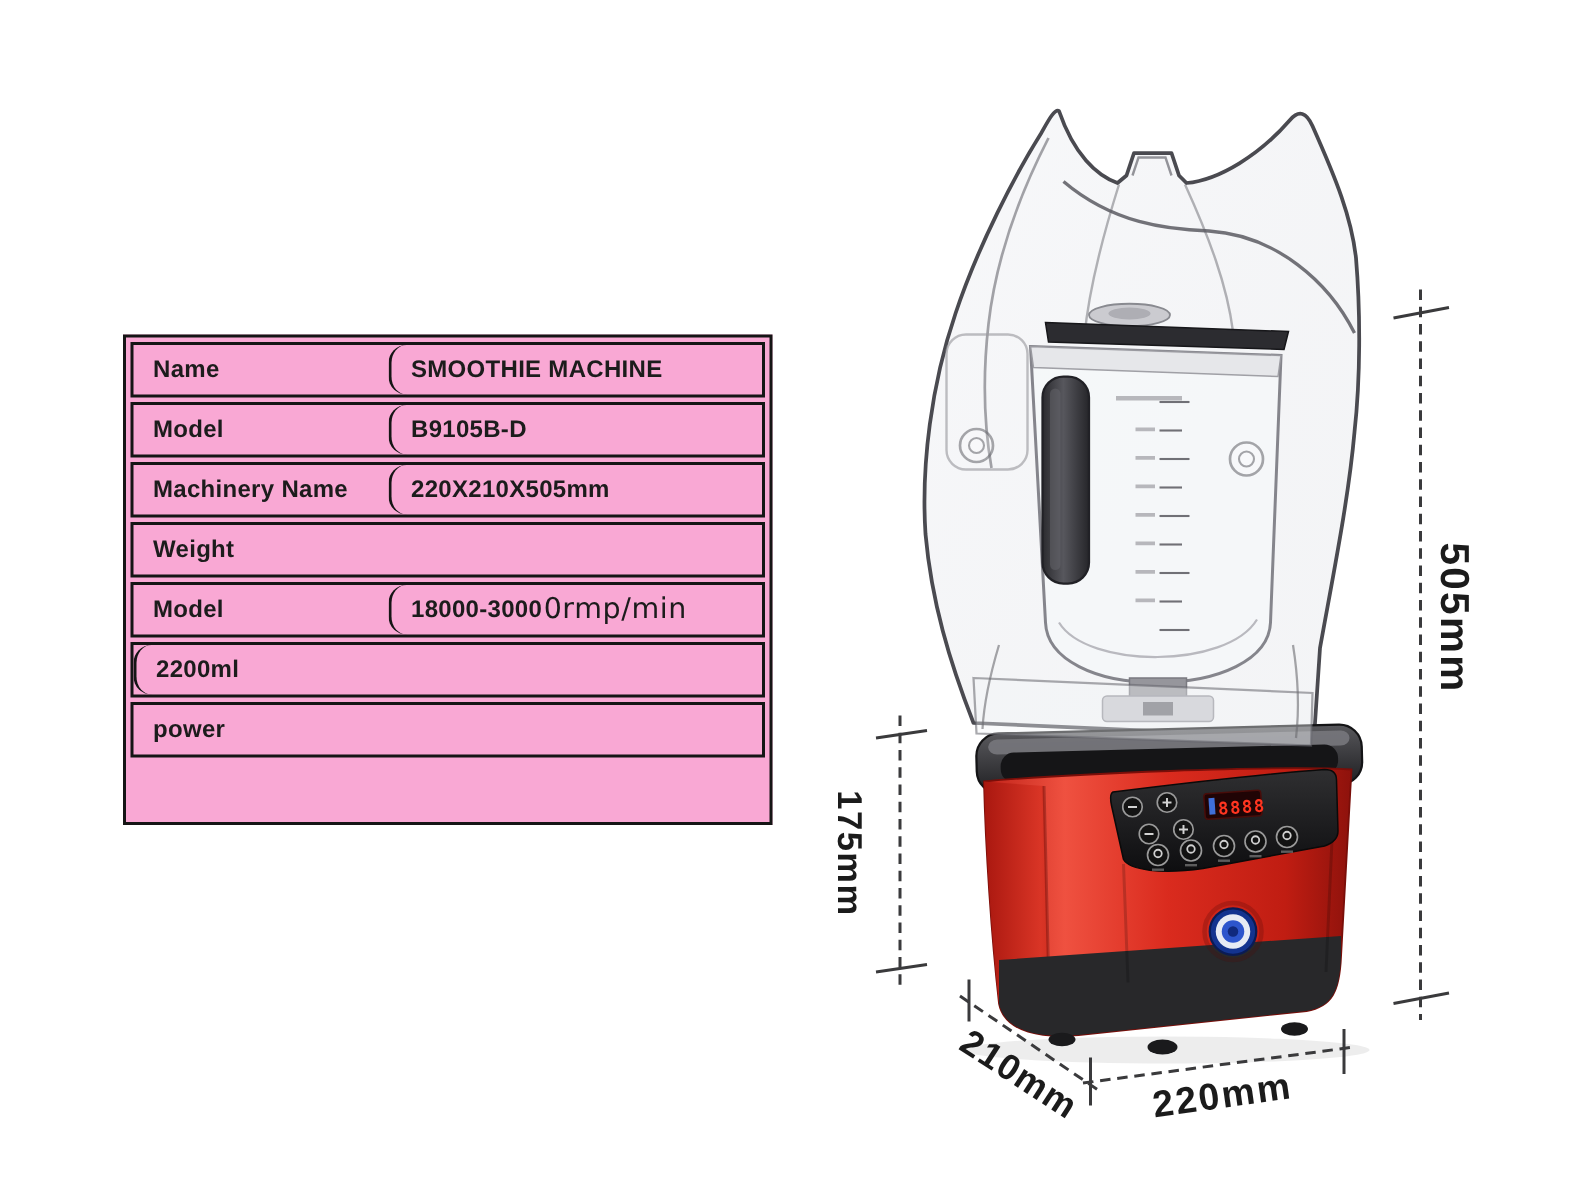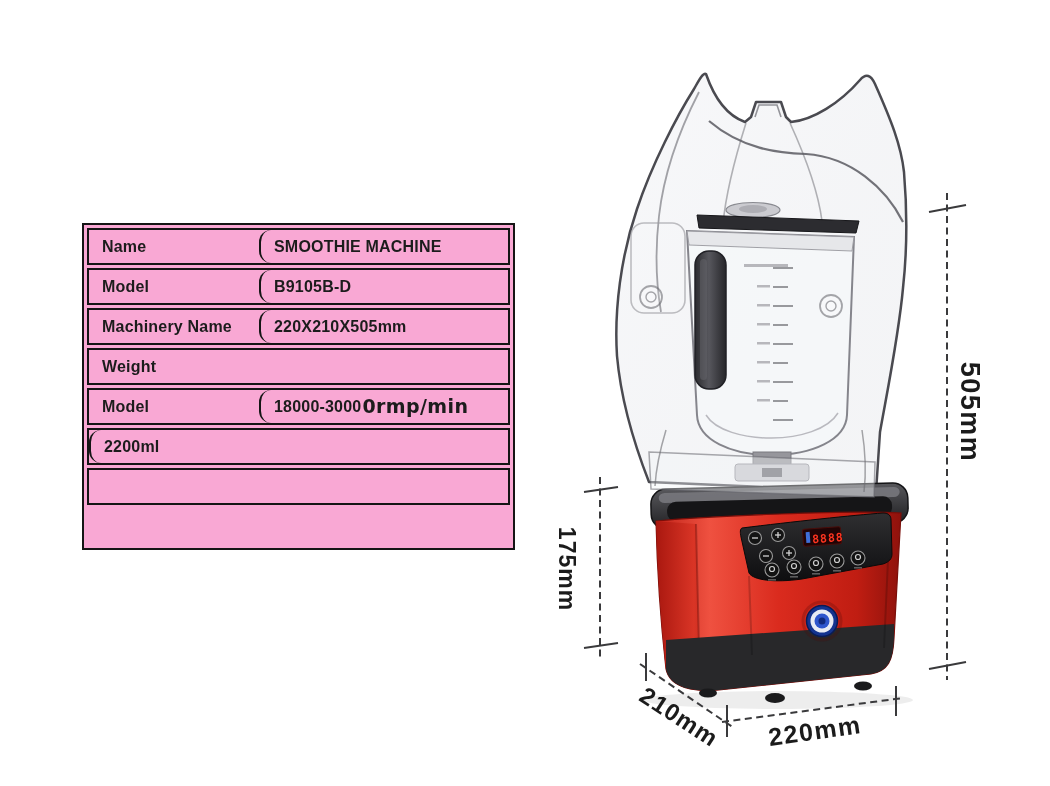--- a/index.html
+++ b/index.html
@@ -21,21 +21,21 @@
   }
   .spec-row:last-child{margin-bottom:0;}
   .spec-cell{
     display:flex;align-items:center;
     font-weight:700;font-size:16px;color:#1c1c1c;letter-spacing:.2px;
     white-space:nowrap;
   }
   .spec-cell.lab{width:170px;padding-left:13px;box-sizing:border-box;}
   .spec-cell.val{flex:1;border-left:2px solid #151515;padding-left:13px;box-sizing:border-box;border-radius:12px;}
   .val-suffix{
-    font-family:"DejaVu Sans",sans-serif;font-weight:700;font-size:19px;
+    font-family:"DejaVu Sans",sans-serif;font-weight:400;font-size:19px;
     letter-spacing:.4px;margin-left:1px;line-height:1;
   }
 
   
   .dim-label{
     position:absolute;color:#1b1b1b;font-weight:600;white-space:nowrap;
     font-family:"Liberation Sans",sans-serif;
   }
   #dim-505{left:969px;top:412px;font-size:27px;letter-spacing:1.5px;
     transform:translate(-50%,-50%) rotate(90deg);}
@@ -289,16 +289,17 @@
       <div class="spec-cell lab">Model</div>
       <div class="spec-cell val">
         <span>18000-3000</span>
           <span class="val-suffix">0rmp/min</span>
       </div>
     </div>
     <div class="spec-row">
       <div class="spec-cell val">2200ml</div>
     </div>
     <div class="spec-row">
+      <div class="spec-cell lab">power</div>
     </div>
   </div>
 
 </div>
 
 </body></html>

